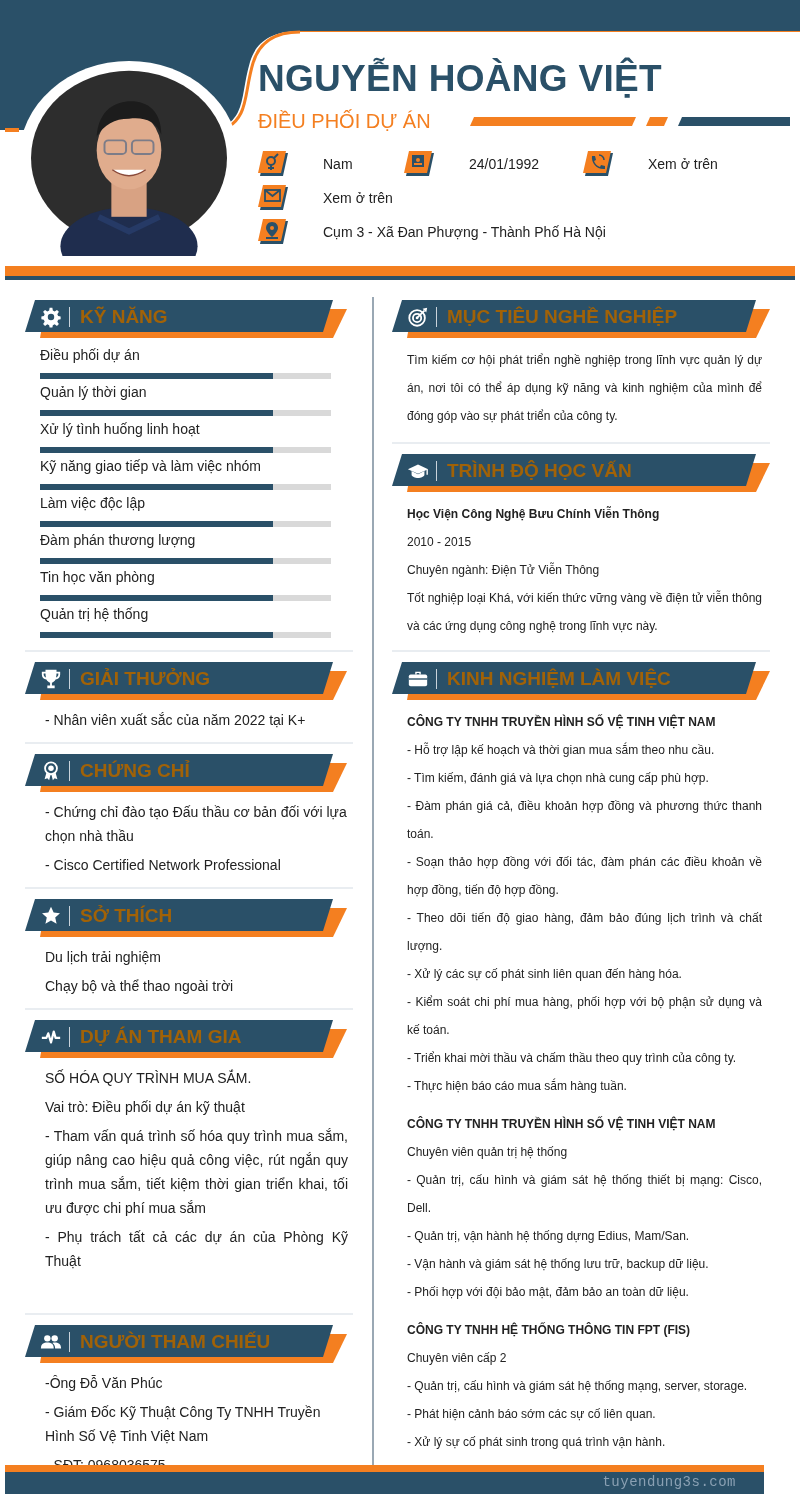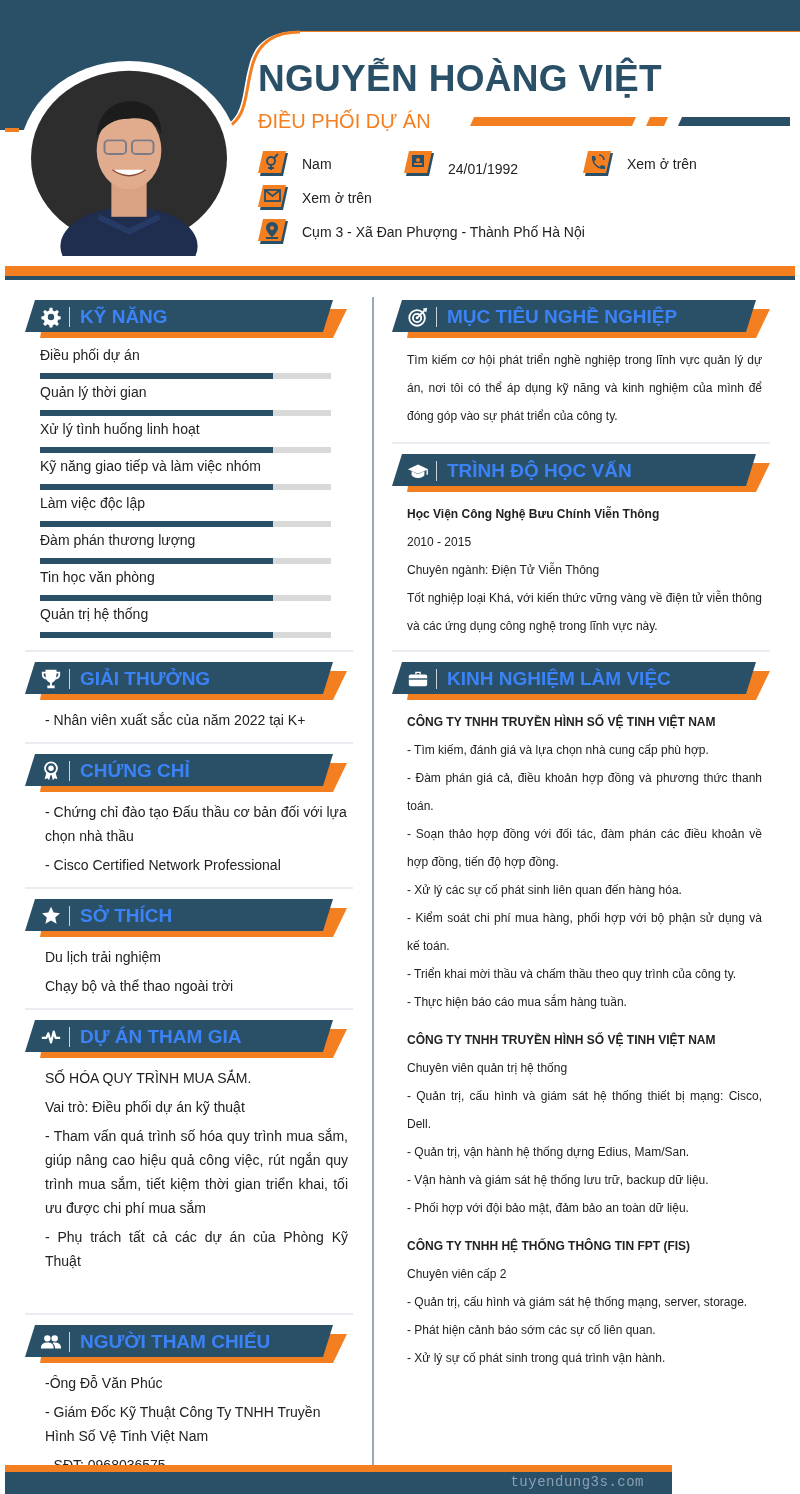--- a/index.html
+++ b/index.html
@@ -14,61 +14,61 @@
   }
   .name {
     position: absolute; left: 258px; top: 58px; font-size: 37px; font-weight: 700;
     color: #2a5068; letter-spacing: 0.3px; white-space: nowrap;
   }
   .role {
     position: absolute; left: 258px; top: 110px; font-size: 20px; color: #f47f20;
     white-space: nowrap;
   }
   .role-stripes { position: absolute; left: 470px; top: 117px; }
-  .info-item { position: absolute; display: flex; align-items: center; height: 26px; }
+  .info-item { position: absolute; display: flex; align-items: center; height: 26px; gap: 21px; }
   .info-icon {
     position: relative; width: 30px; height: 26px; margin-right: 14px;
   }
   .info-icon svg { position: absolute; left: 0; top: 0; }
   .info-text { font-size: 14px; color: #222; white-space: nowrap; }
 
   .divider-bar { position: absolute; left: 5px; top: 266px; width: 790px; }
   .divider-bar .o { height: 10px; background: #f47f20; }
   .divider-bar .n { height: 4px; background: #2a5068; }
 
   
   .col-sep { position: absolute; left: 372px; top: 297px; width: 2px; height: 1170px; background: #9aa8b4; }
   .left { position: absolute; left: 25px; top: 300px; width: 328px; }
   .right { position: absolute; left: 392px; top: 300px; width: 378px; }
 
   .sec-head { position: relative; height: 40px; margin-bottom: 6px; }
   .sec-head svg.shape { position: absolute; left: 0; top: 0; }
   .sec-head .ico { position: absolute; left: 15px; top: 6px; width: 22px; height: 22px; }
   .sec-head .bar { position: absolute; left: 44px; top: 7px; width: 1px; height: 20px; background: #c9d3db; }
   .sec-head .title {
-    position: absolute; left: 55px; top: 4px; font-size: 19px; font-weight: 700; color: #3b82f6;
+    position: absolute; left: 55px; top: 4px; font-size: 19px; font-weight: 700; color: #a16207;
     white-space: nowrap; line-height: 26px;
   }
 
   .skill { padding-left: 15px; }
   .skill .lbl { font-size: 14px; line-height: 18px; height: 18px; margin-top: 2px; white-space: nowrap; }
   .skill .track { width: 291px; height: 6px; background: #d9d9d9; margin-top: 9px; margin-bottom: 4px; }
   .skill .fill { height: 6px; background: #2a5068; width: 80%; }
 
   .hr { height: 2px; background: #e9edf1; margin: 10px 0 10px 0; }
 
   .txt { padding-left: 15px; font-size: 14px; line-height: 24px; color: #222; }
   .txt p { margin: 5px; }
   .just { text-align: justify; text-align-last: left; }
   .r-txt { padding-left: 15px; padding-right: 8px; font-size: 12px; line-height: 28px; color: #222; }
   .r-txt p { margin: 0; }
   .bold { font-weight: 700; }
 
   
-  .footer { position: absolute; left: 5px; top: 1465px; width: 667px; height: 29px; }
+  .footer { position: absolute; left: 5px; top: 1465px; width: 759px; height: 29px; }
   .footer .o { height: 7px; background: #f47f20; }
   .footer .n { height: 22px; background: #2a5068; position: relative; }
   .footer .wm {
     position: absolute; right: 28px; top: 2px; font-family: "Liberation Mono", "DejaVu Sans Mono", monospace;
     font-size: 14px; color: #8aa0b3; letter-spacing: 0.5px;
   }
 </style>
 </head>
 <body>
 
@@ -112,21 +112,21 @@
         <polygon points="7,2 30,2 25,25 2,25" fill="#2a5068"></polygon>
         <polygon points="5,0 28,0 23,22 0,22" fill="#f47f20"></polygon>
         <circle cx="13" cy="10" r="4" fill="none" stroke="#2a5068" stroke-width="2"></circle>
         <line x1="13" y1="14" x2="13" y2="19" stroke="#2a5068" stroke-width="2"></line>
         <line x1="10" y1="17" x2="16" y2="17" stroke="#2a5068" stroke-width="2"></line>
         <line x1="16" y1="7" x2="20" y2="3" stroke="#2a5068" stroke-width="2"></line>
       </svg>
     </span>
     <span class="info-text">Nam</span>
   </div>
-  <div class="info-item" style="left:404px; top:151px;align-items:flex-end;">
+  <div class="info-item" style="left:404px; top:151px;">
     <span class="info-icon">
       <svg width="30" height="26" viewBox="0 0 30 26">
         <polygon points="7,2 30,2 25,25 2,25" fill="#2a5068"></polygon>
         <polygon points="5,0 28,0 23,22 0,22" fill="#f47f20"></polygon>
         <rect x="8" y="4" width="12" height="12" fill="#2a5068"></rect>
         <circle cx="14" cy="9" r="2" fill="#f47f20"></circle>
         <rect x="10" y="12" width="8" height="2" fill="#f47f20"></rect>
       </svg>
     </span>
     <span class="info-text">24/01/1992</span>
@@ -383,23 +383,25 @@
       <path d="M9,4 H15 V7 H13.5 V5.5 H10.5 V7 H9 Z" fill="#fff"></path>
       <rect x="2" y="7" width="20" height="13" rx="2" fill="#fff"></rect>
       <line x1="2" y1="12" x2="22" y2="12" stroke="#2a5068" stroke-width="1.5"></line>
     </svg>
     <span class="bar"></span>
     <span class="title">KINH NGHIỆM LÀM VIỆC</span>
   </div>
 
   <div class="r-txt just">
     <p class="bold">CÔNG TY TNHH TRUYỀN HÌNH SỐ VỆ TINH VIỆT NAM</p>
+    <p>- Hỗ trợ lập kế hoạch và thời gian mua sắm theo nhu cầu.</p>
     <p>- Tìm kiếm, đánh giá và lựa chọn nhà cung cấp phù hợp.</p>
     <p>- Đàm phán giá cả, điều khoản hợp đồng và phương thức thanh toán.</p>
     <p>- Soạn thảo hợp đồng với đối tác, đàm phán các điều khoản về hợp đồng, tiến độ hợp đồng.</p>
+    <p>- Theo dõi tiến độ giao hàng, đảm bảo đúng lịch trình và chất lượng.</p>
     <p>- Xử lý các sự cố phát sinh liên quan đến hàng hóa.</p>
     <p>- Kiểm soát chi phí mua hàng, phối hợp với bộ phận sử dụng và kế toán.</p>
     <p>- Triển khai mời thầu và chấm thầu theo quy trình của công ty.</p>
     <p>- Thực hiện báo cáo mua sắm hàng tuần.</p>
   </div>
   <div style="height:10px;"></div>
   <div class="r-txt just">
     <p class="bold">CÔNG TY TNHH TRUYỀN HÌNH SỐ VỆ TINH VIỆT NAM</p>
     <p>Chuyên viên quản trị hệ thống</p>
     <p>- Quản trị, cấu hình và giám sát hệ thống thiết bị mạng: Cisco, Dell.</p>

